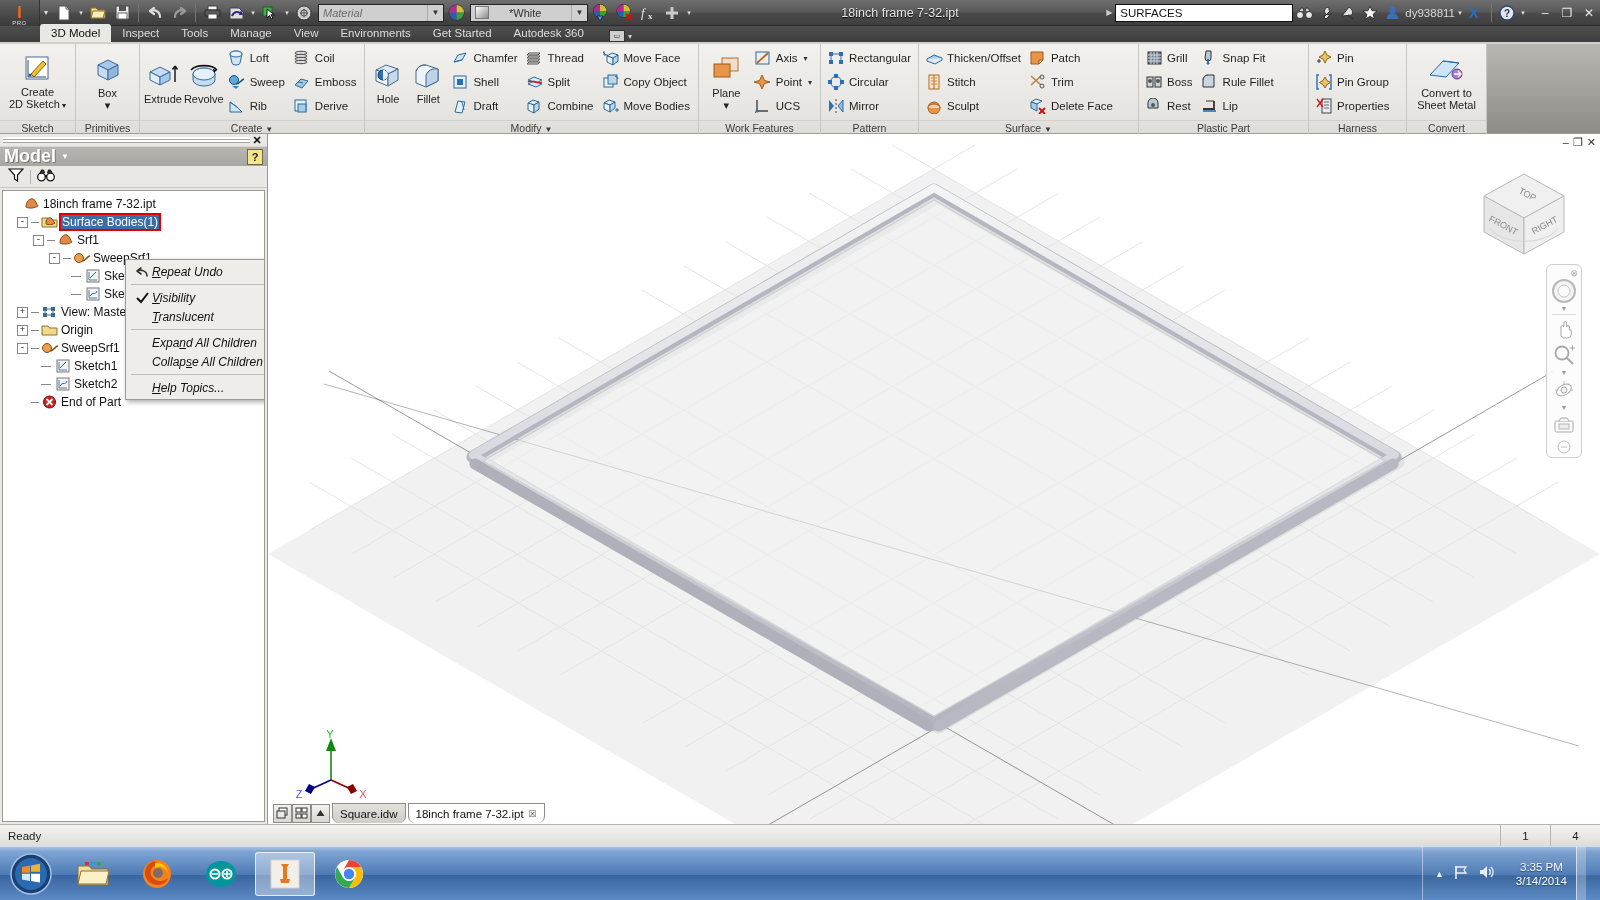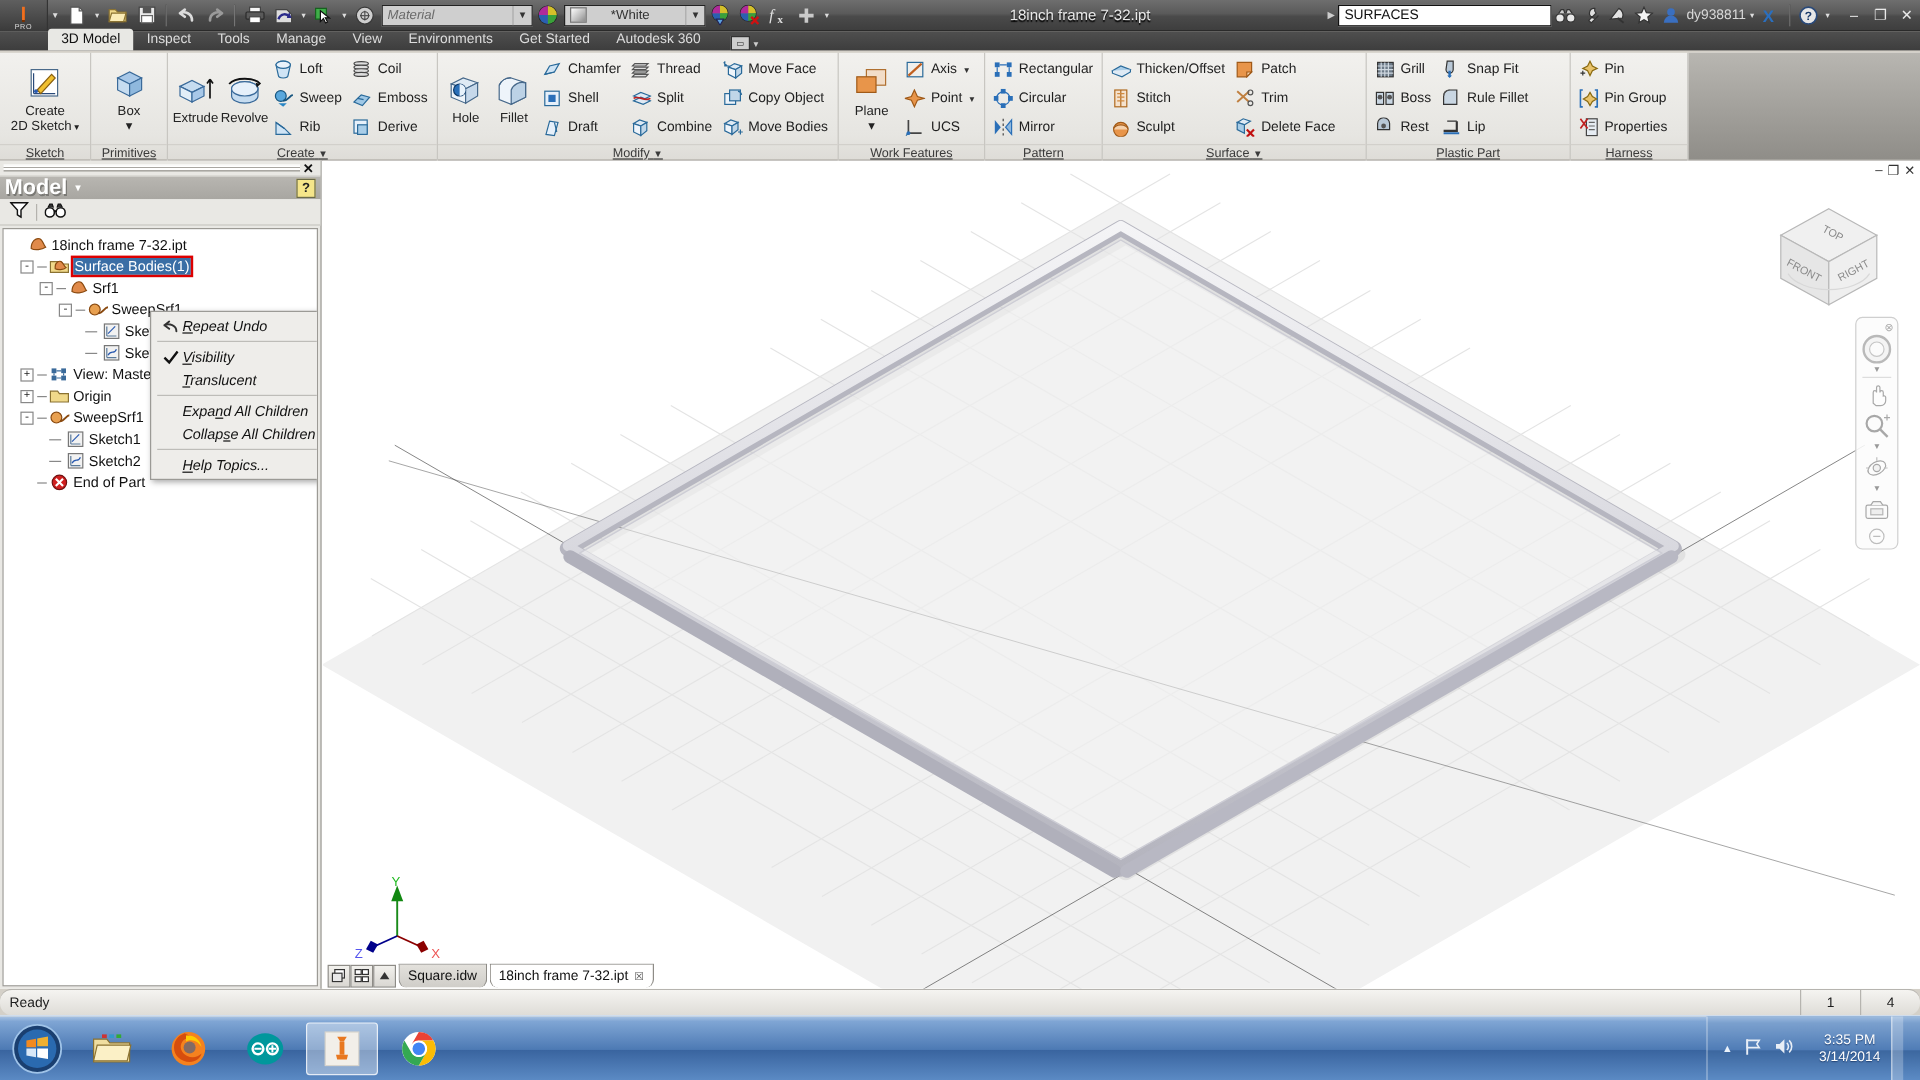--- a/index.html
+++ b/index.html
@@ -88,21 +88,21 @@
   .ribbon {
     position:absolute; left:0; top:44px; width:1600px; height:90px;
     background: linear-gradient(180deg,#f2f1ee 0%,#e6e5e1 78%,#dedcd7 100%);
     border-bottom:1px solid #9e9c97;
     display:flex;
   }
   .rpanel { position:relative; height:90px; display:flex; flex-direction:column;
     border-right:1px solid #c8c6c1; }
   .rpanel-body { flex:1; display:flex; align-items:center; padding:2px 4px; gap:2px; }
   .rpanel-title { height:14px; font-size:10.5px; color:#3a3a3a; text-align:center;
-    line-height:14px; border-top:1px solid #d2d0cb;text-decoration:underline; }
+    line-height:14px; border-top:1px solid #d2d0cb; }
   .rpanel-title .ddn { font-size:8px; }
 
   .bigbtn { width:62px; display:flex; flex-direction:column; align-items:center;
     justify-content:center; cursor:pointer; padding:1px 0; }
   .bigbtn .bi { height:34px; display:flex; align-items:center; justify-content:center; }
   .bigbtn .bl { font-size:11px; color:#232323; text-align:center; line-height:12px; }
   .bigbtn .bl .tiny { font-size:8px; }
 
   .smallcol { display:flex; flex-direction:column; justify-content:center; gap:1px; }
   .smbtn { display:flex; align-items:center; gap:4px; padding:1px 4px 1px 2px;
@@ -183,21 +183,21 @@
   .dtab { height:20px; padding:0 7px; display:flex; align-items:center; gap:5px;
     font-size:11.5px; color:#111; border:1px solid #8e8c87; border-bottom:none;
     border-radius:0 0 7px 7px; background:linear-gradient(180deg,#e3e1dc,#cfcdc8); cursor:pointer;
     margin-left:2px; }
   .dtab.active { background:#fff; }
   .dtab .cx { font-size:9px; color:#555; }
 
   
   .statusbar { position:absolute; left:0; top:824px; width:1600px; height:22px;
     background:linear-gradient(180deg,#f5f4f1,#dedcd7); border-top:1px solid #b6b4af;
-    display:flex; align-items:center; font-size:11.5px; color:#1d1d1d;border-radius:10px; }
+    display:flex; align-items:center; font-size:11.5px; color:#1d1d1d; }
   .statusbar .ready { padding-left:8px; flex:1; }
   .sb-cell { width:50px; text-align:center; border-left:1px solid #b6b4af; height:100%;
     line-height:22px; }
 
   
   .taskbar { position:absolute; left:0; top:846px; width:1600px; height:54px;
     background:linear-gradient(180deg,#a9c3e3 0%,#7fa5d4 8%,#4d7ab4 52%,#39649f 53%,#5b8ac4 100%);
     display:flex; align-items:center; border-top:1px solid #cfe0f5; }
   .startorb { width:56px; height:46px; margin-left:3px; display:flex; align-items:center;
     justify-content:center; cursor:pointer;}
@@ -922,20 +922,37 @@
                   <path d="M1 1 l6 8 M1 9 l6 -8" stroke="#c02020" stroke-width="1.4"></path>
                 </svg>
               </span>
             <span class="sl">Properties</span>
           </div>
         </div>
       </div>
       <div class="rpanel-title">Harness</div>
     </div>
 
+    <div class="rpanel" style="width:80px;">
+      <div class="rpanel-body" style="justify-content:center;">
+        <div class="bigbtn" style="width:78px;">
+          <div class="bi">
+            <svg width="40" height="30">
+                <path d="M3 20 L16 6 l16 2 -13 14z" fill="#cfe4f5" stroke="#2a6a9a"></path>
+                <path d="M16 6 l16 2" stroke="#2a6a9a"></path>
+                <circle cx="30" cy="19" r="5" fill="#b07ad0" stroke="#6a3a8a"></circle>
+                <path d="M27 19 h6 M31 16 l3 3 -3 3" fill="none" stroke="#fff" stroke-width="1.4"></path>
+              </svg>
+          </div>
+          <div class="bl">Convert to</div>
+          <div class="bl">Sheet Metal</div>
+        </div>
+      </div>
+      <div class="rpanel-title">Convert</div>
+    </div>
 
     <div style="flex:1;background:linear-gradient(180deg,#b8b6b1,#8f8d88);"></div>
   </div>
 
   <div class="main">
 
     <div class="browser">
       <div class="br-grip">
         <div class="lines"></div>
         <div class="x">✕</div>

